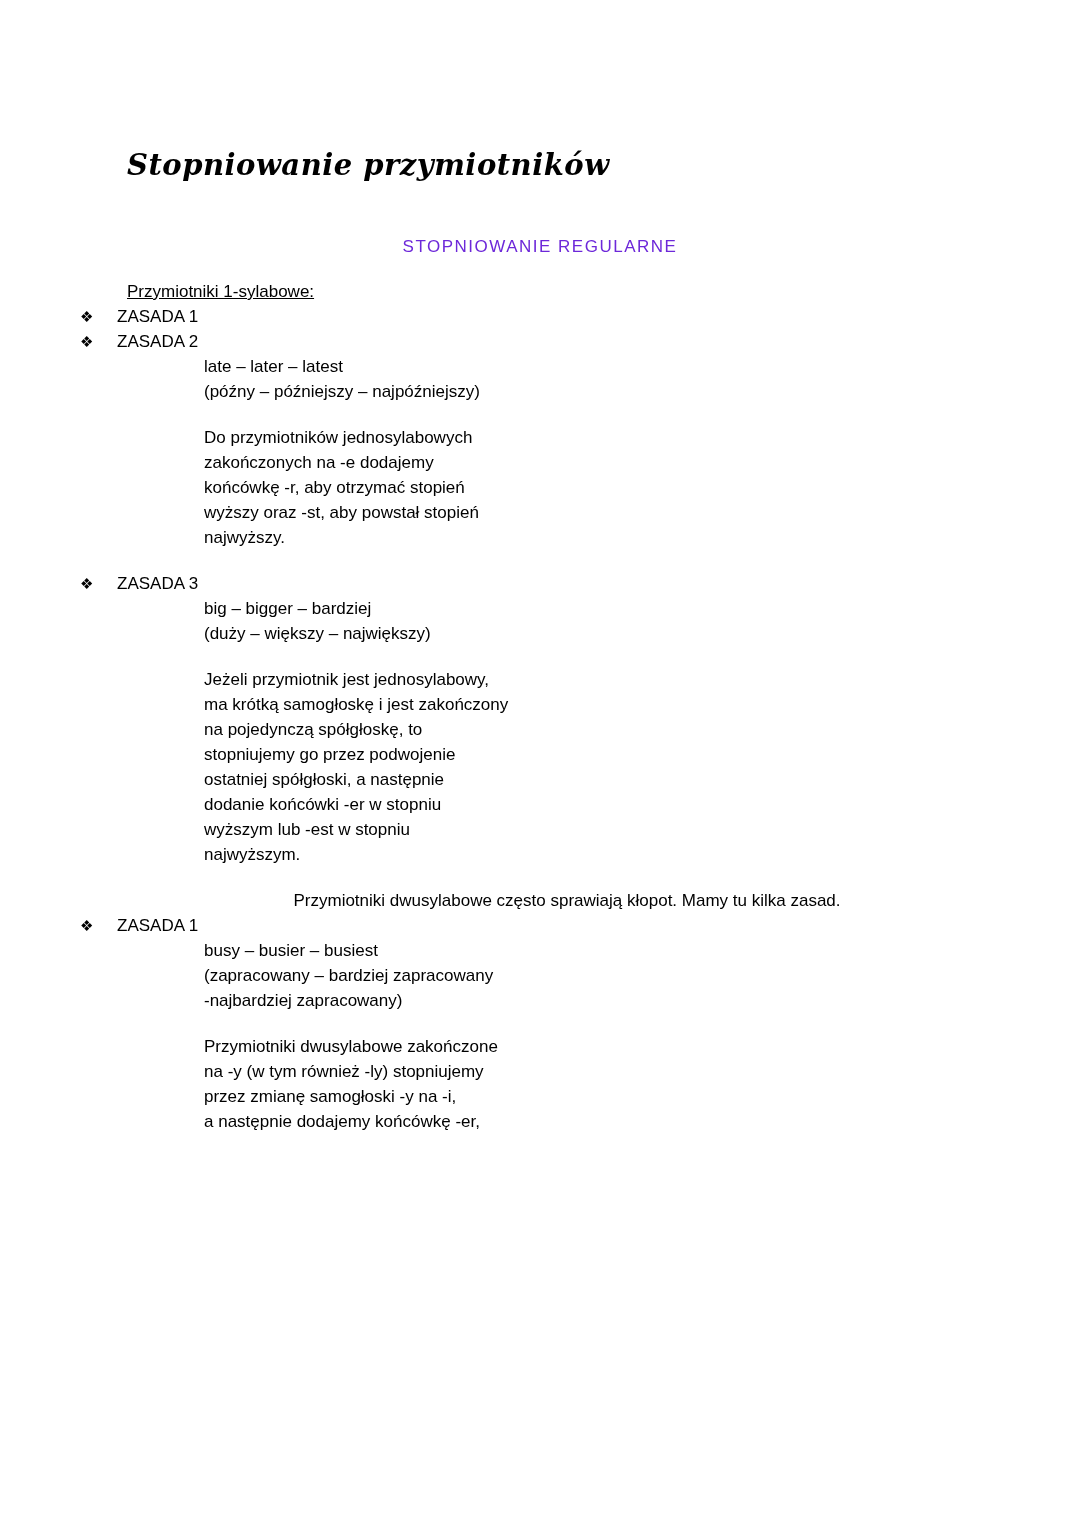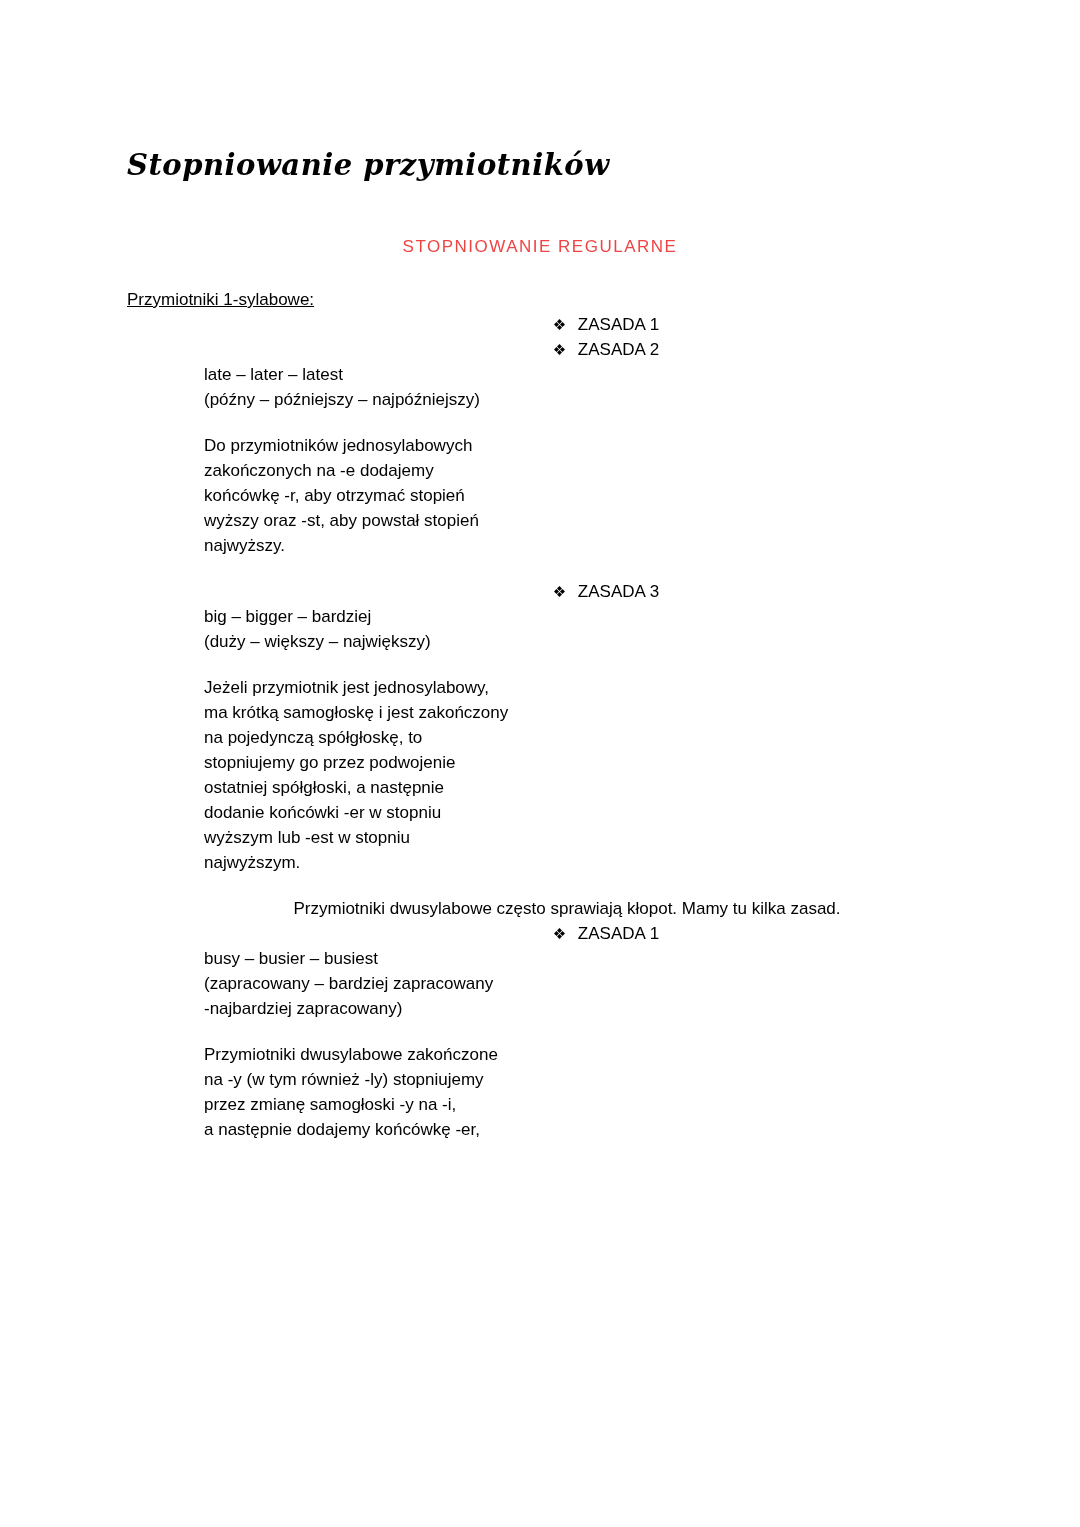--- a/index.html
+++ b/index.html
@@ -26,37 +26,36 @@
     font-size: 29px;
     line-height: 34px;
     letter-spacing: 0.5px;
   }
   .main-heading {
     margin-top: 52px;
     width: 100%;
     text-align: center;
     font-size: 17px;
     letter-spacing: 1.5px;
-    color: #ef4444;
+    color: #6d28d9;
   }
   .section-heading {
-    margin: 28px 0 0 127px;
+    margin: 20px 0 0 127px;
     text-decoration: underline;
   }
   .section + .section .section-heading,
   .section .section-heading.flow {
     margin-top: 0;
   }
   .section-intro {
     margin-left: 54px;
     text-align: center;
   }
   .rule-label-row {
-    margin-left: 120px;
-    text-align: center;
+    margin-left: 80px;
   }
   .bullet {
     display: inline-block;
     width: 37px;
     font-size: 15px;
     vertical-align: baseline;
   }
   .rule-example,
   .rule-explanation {
     margin-left: 204px;

